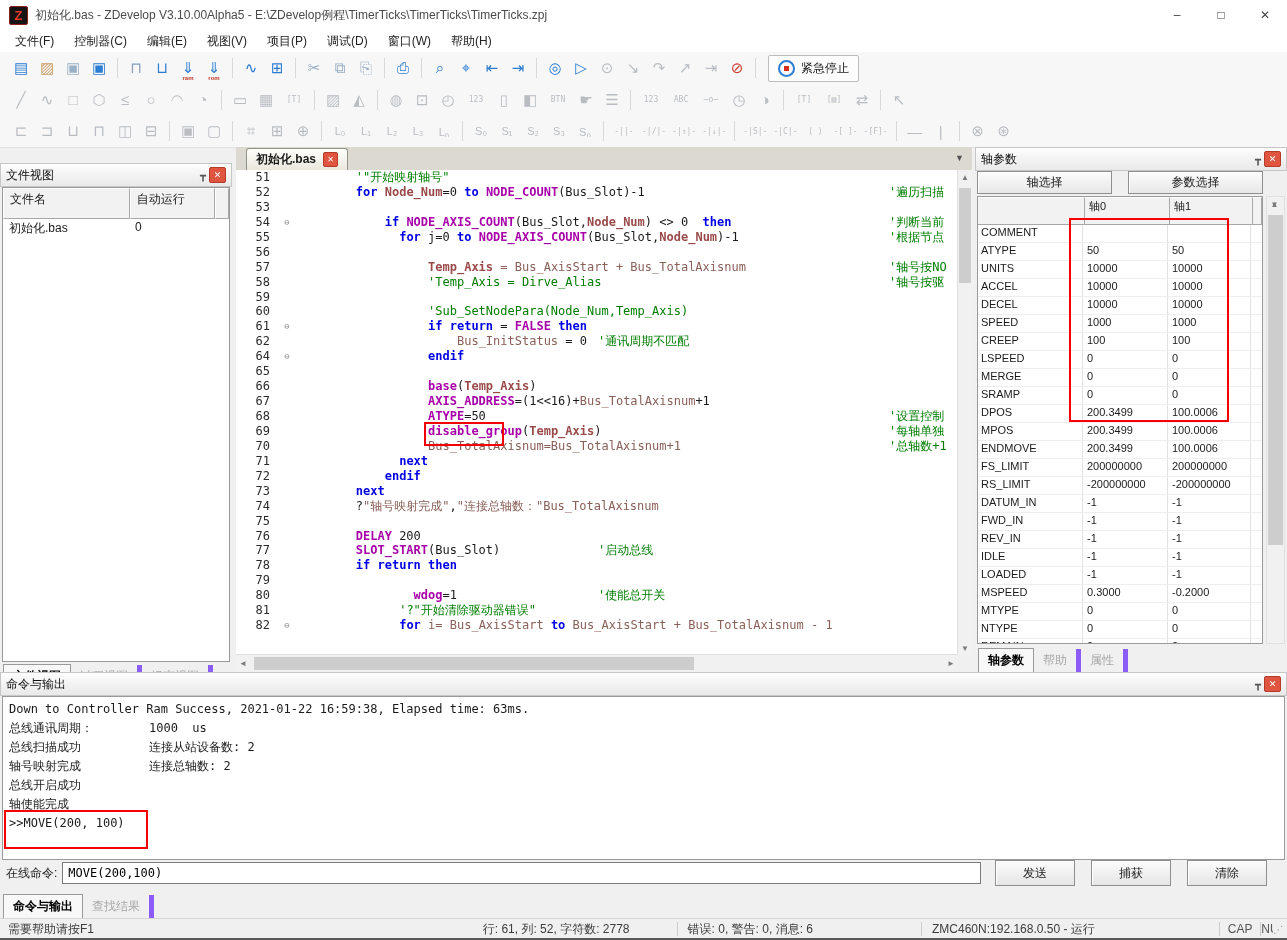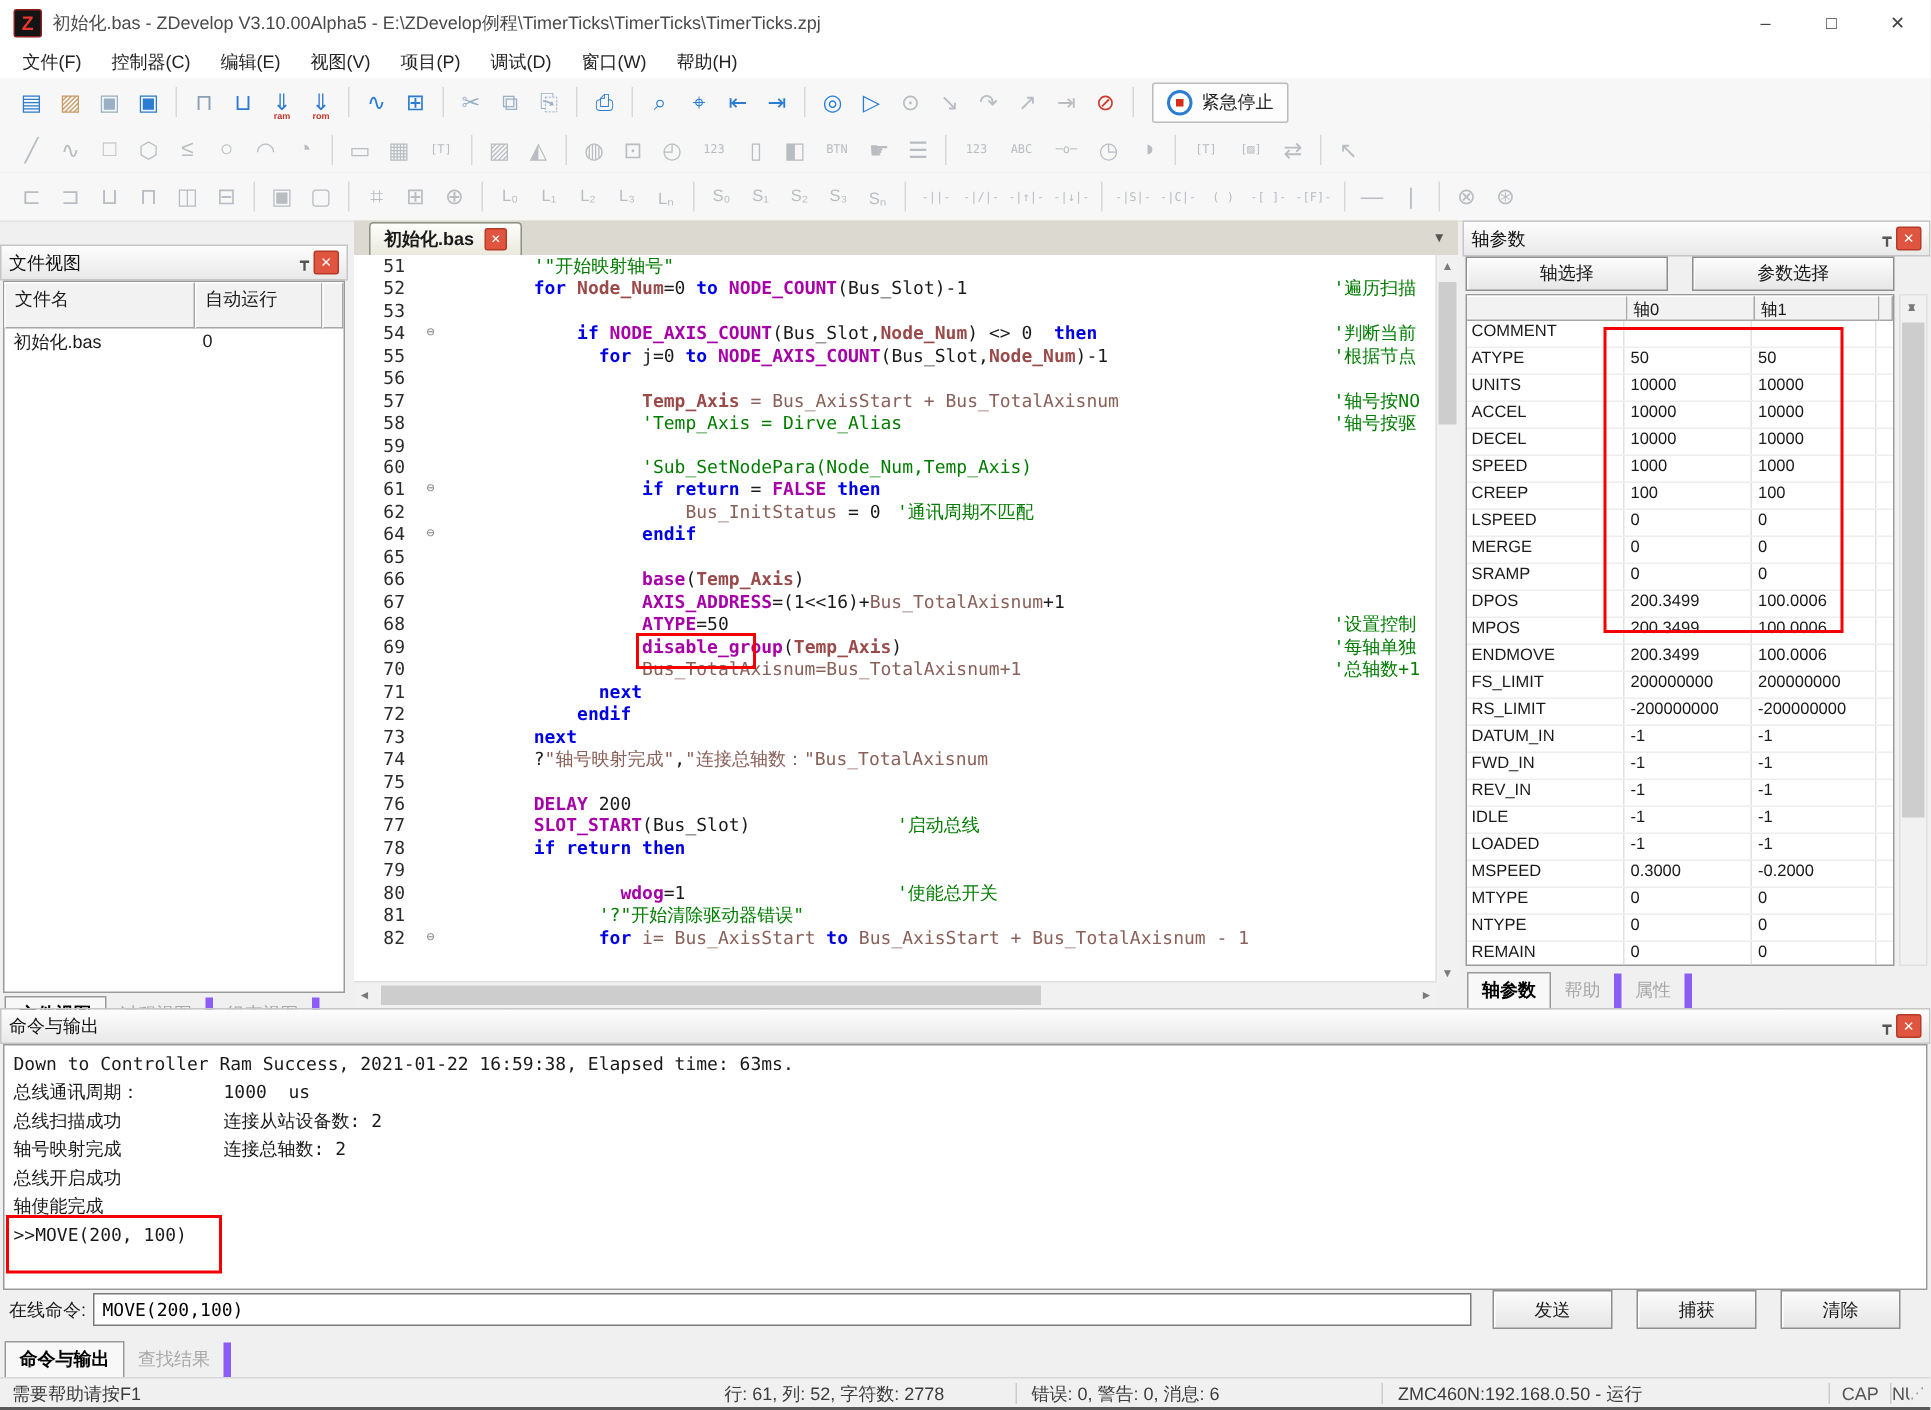--- a/index.html
+++ b/index.html
@@ -68,21 +68,21 @@
   .sarr{position:absolute;color:#7a7a7a;font-size:8px;width:14px;height:14px;display:flex;align-items:center;justify-content:center}
   .vscroll .sarr.top{top:0}.vscroll .sarr.bot{bottom:0;}
   .hscroll .sarr.lft{left:0;top:1px}.hscroll .sarr.rgt{right:0;top:1px}
   .vthumb{position:absolute;left:1px;right:1px;top:18px;height:95px;background:#cdcdcd}
   .hthumb{position:absolute;top:2px;left:18px;width:440px;height:13px;background:#cdcdcd}
   
   #axispanel{position:absolute;left:975px;top:147px;width:312px;height:525px}
   .abtns{position:absolute;top:24px;left:2px;right:24px;display:flex;gap:16px}
   .abtn{flex:1;height:21px;border:1px solid #8f8f8f;background:linear-gradient(#fcfcfc,#e7e7e7);display:flex;align-items:center;justify-content:center;box-shadow:inset 1px 1px 0 #fff}
   .atable{position:absolute;top:49px;left:2px;right:24px;bottom:28px;background:#fff;border:1px solid #9a9a9a;overflow:hidden;font-size:11px}
-  .ahead{display:flex;height:17px}
+  .ahead{display:flex;height:28px}
   .ahc{background:#f2f2f2;border-right:1px solid #a8a8a8;border-bottom:1px solid #a8a8a8;border-top:1px solid #fff;padding:1px 4px;white-space:nowrap;overflow:hidden}
   .ahc.w0{width:98px}.ahc.w1{width:76px}.ahc.w2{width:74px}.ahc.w3{flex:1}
   .arow{display:flex;height:17px;border-bottom:1px solid #eee}
   .alc{width:98px;padding:1px 3px;border-right:1px solid #e2e2e2;white-space:nowrap;overflow:hidden}
   .avc{padding:1px 4px;border-right:1px solid #e2e2e2;white-space:nowrap;overflow:hidden}
   .avc.a0{width:76px}.avc.a1{width:74px}
   .afc{flex:1}
   .ascroll{position:absolute;top:49px;right:2px;width:17px;bottom:28px;background:#f1f1f1;border:1px solid #e0e0e0}
   .ascroll .sarr{width:15px}
   .athumb{position:absolute;left:1px;right:1px;top:18px;height:330px;background:#cdcdcd}

